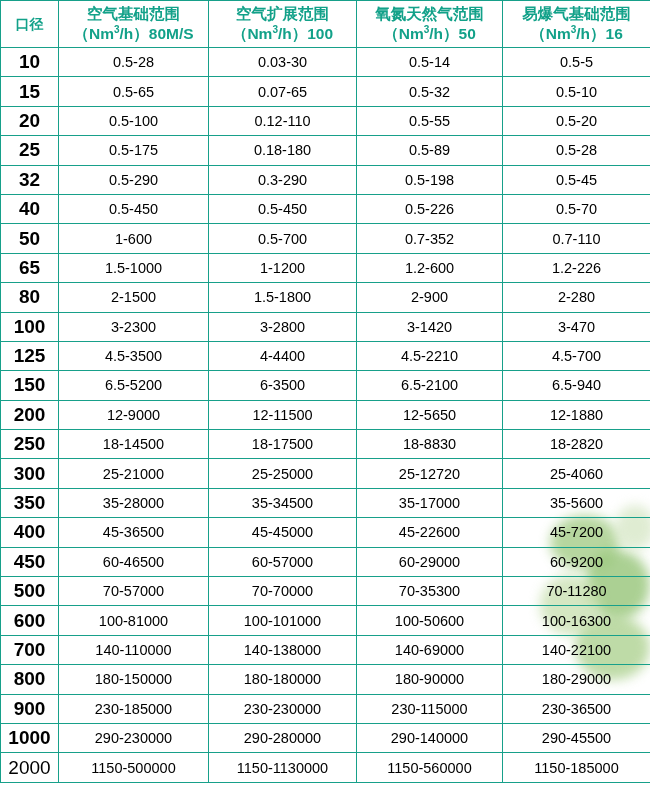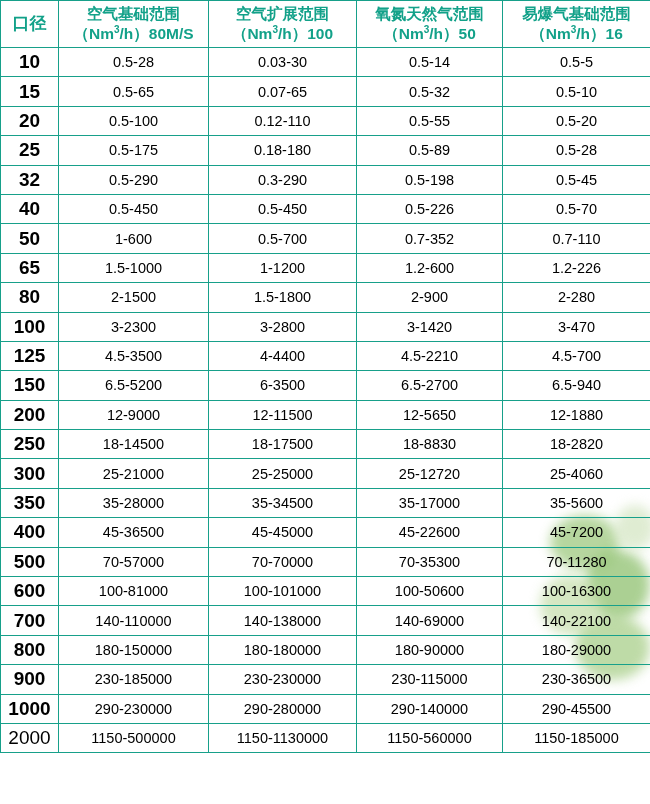--- a/index.html
+++ b/index.html
@@ -45,21 +45,21 @@
   }
   thead th {
     color: #12a189;
     font-weight: bold;
     font-size: 15.5px;
     line-height: 20px;
     padding: 7px 2px 8px 2px;
     height: 46px;
   }
   thead th.col-dn {
-    font-size: 17px;
+    font-size: 14px;
   }
   thead th .hdr-line1 { display: block; }
   thead th .hdr-line2 { display: block; }
   thead th sup {
     font-size: 10px;
     vertical-align: super;
     line-height: 0;
   }
   tbody td {
     height: 28.4px;
@@ -197,21 +197,21 @@
         <td class="dn-cell">125</td>
         <td>4.5-3500</td>
         <td>4-4400</td>
         <td>4.5-2210</td>
         <td>4.5-700</td>
       </tr>
       <tr>
         <td class="dn-cell">150</td>
         <td>6.5-5200</td>
         <td>6-3500</td>
-        <td>6.5-2700</td>
+        <td>6.5-2100</td>
         <td>6.5-940</td>
       </tr>
       <tr>
         <td class="dn-cell">200</td>
         <td>12-9000</td>
         <td>12-11500</td>
         <td>12-5650</td>
         <td>12-1880</td>
       </tr>
       <tr>
@@ -234,20 +234,27 @@
         <td>35-34500</td>
         <td>35-17000</td>
         <td>35-5600</td>
       </tr>
       <tr>
         <td class="dn-cell">400</td>
         <td>45-36500</td>
         <td>45-45000</td>
         <td>45-22600</td>
         <td>45-7200</td>
+      </tr>
+      <tr>
+        <td class="dn-cell">450</td>
+        <td>60-46500</td>
+        <td>60-57000</td>
+        <td>60-29000</td>
+        <td>60-9200</td>
       </tr>
       <tr>
         <td class="dn-cell">500</td>
         <td>70-57000</td>
         <td>70-70000</td>
         <td>70-35300</td>
         <td>70-11280</td>
       </tr>
       <tr>
         <td class="dn-cell">600</td>

